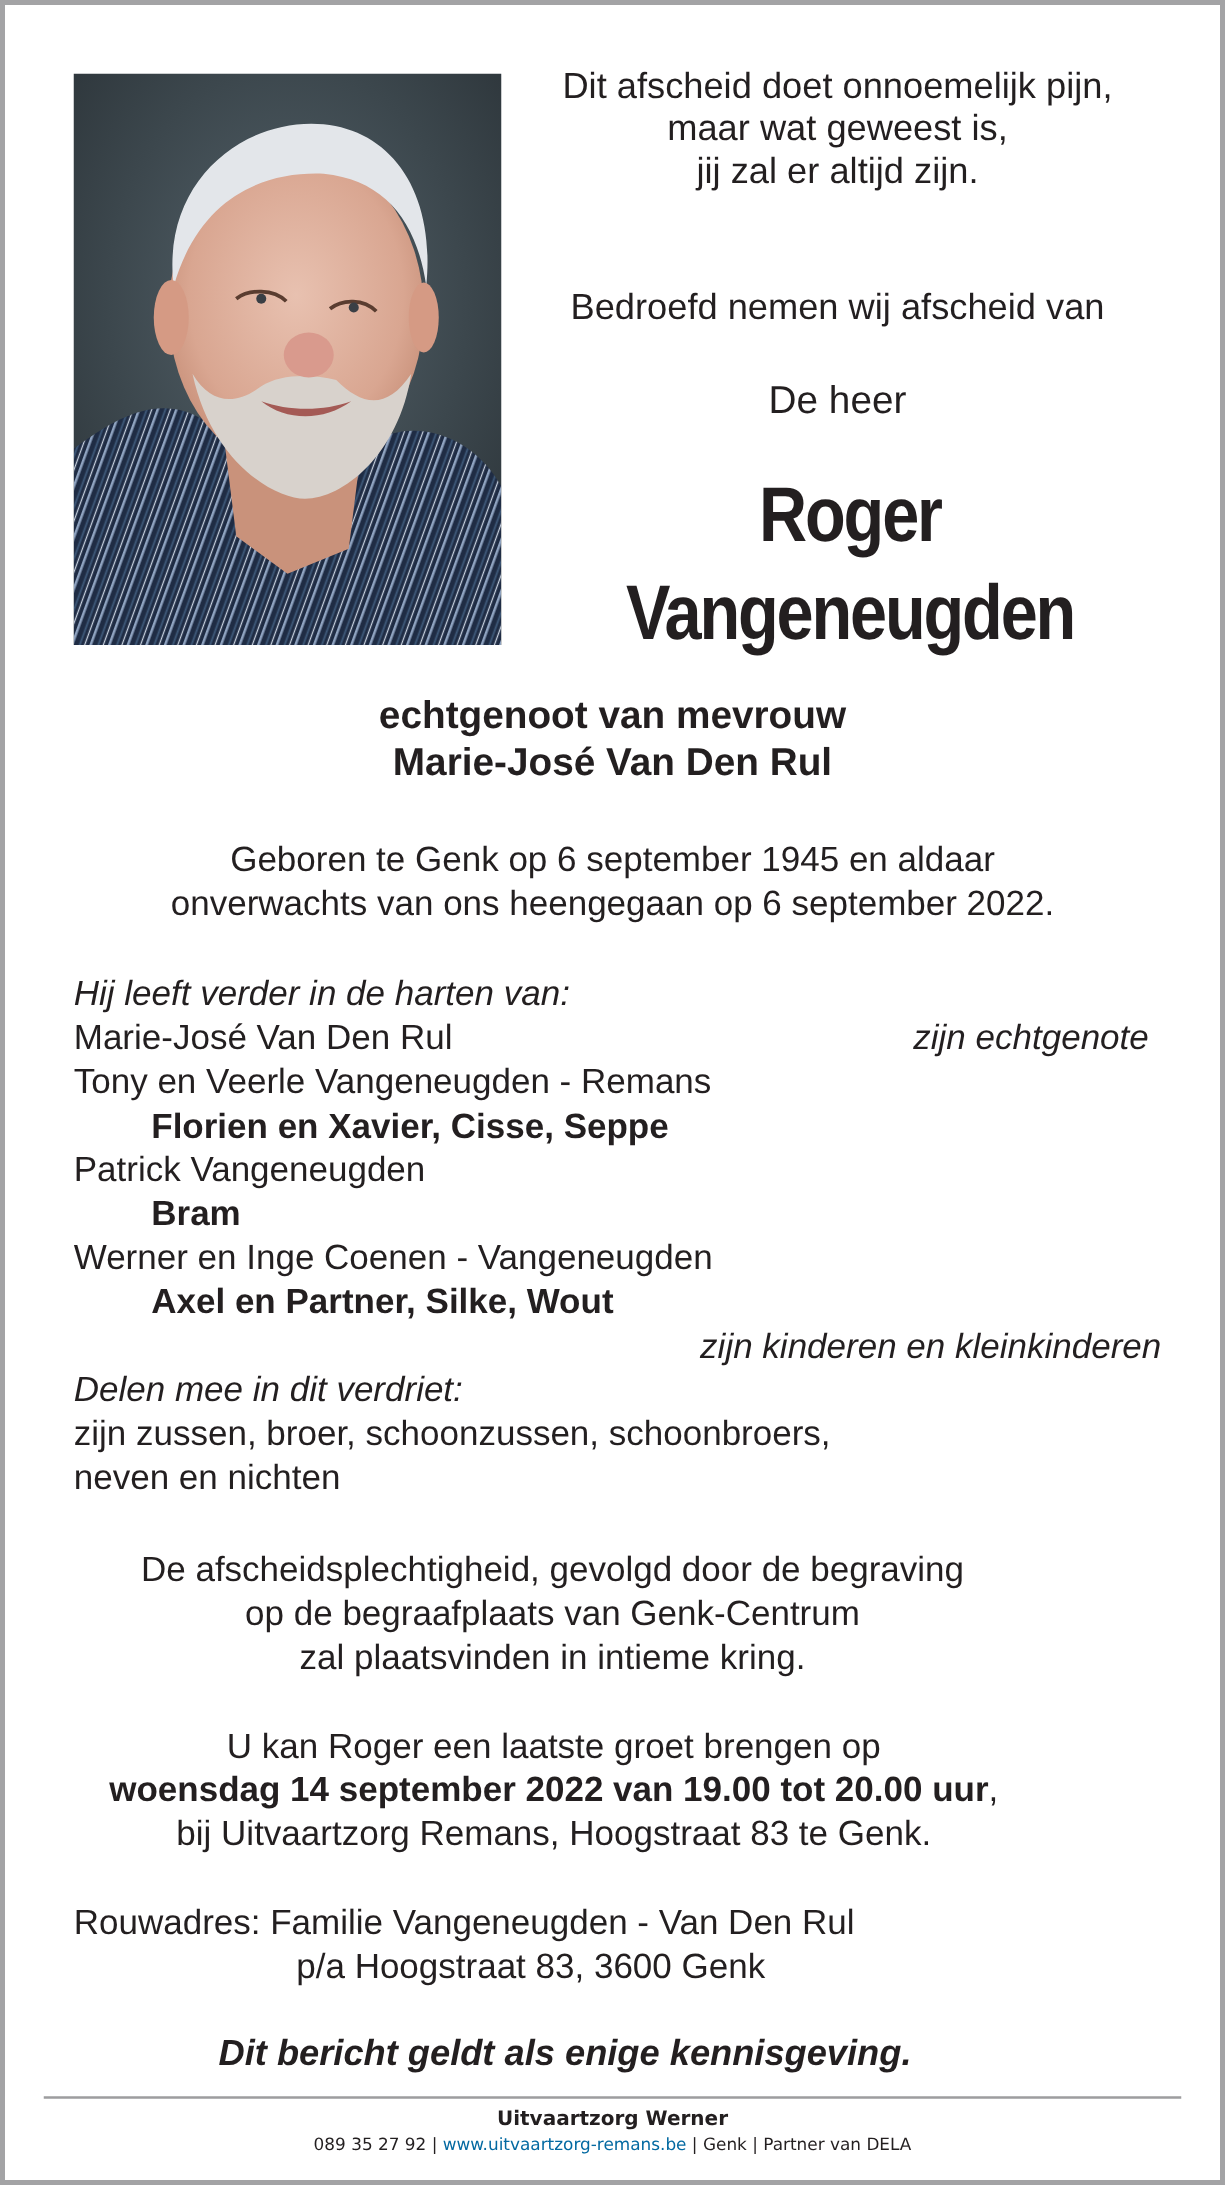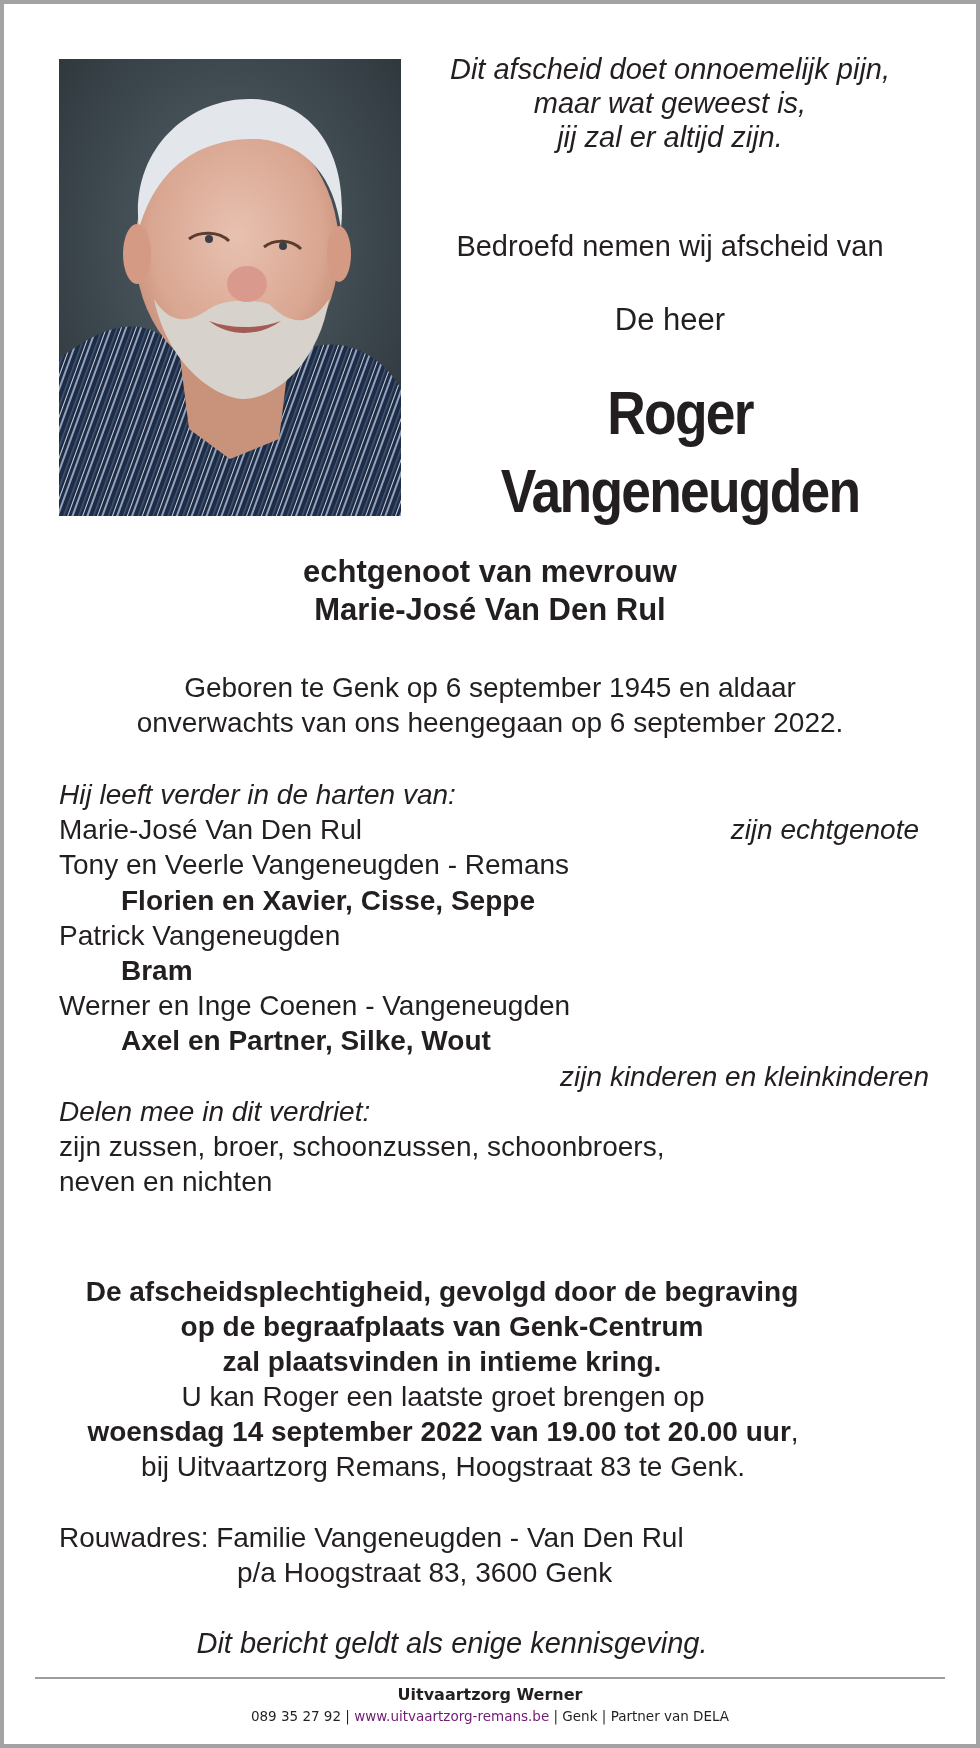--- a/index.html
+++ b/index.html
@@ -5,56 +5,56 @@
   html, body { margin: 0; padding: 0; background: #ffffff; }
   body { width: 980px; height: 1748px; position: relative; overflow: hidden;
          font-family: "Liberation Sans", sans-serif; color: #231f20; }
   .frame { position: absolute; left: 0; top: 0; width: 972px; height: 1740px;
            border: 4px solid #a3a3a5; background: #fff; }
   .photo { position: absolute; left: 59px; top: 59px; width: 342px; height: 457px;
            overflow: hidden;
            background: radial-gradient(ellipse at 50% 40%, #4b5a63 0%, #3a454b 55%, #2f383d 100%); }
   .photo svg { display: block; }
   .poem { position: absolute; left: 420px; top: 52px; width: 500px; text-align: center;
-          font-style: italic; font-size: 29px; line-height: 34px; font-weight: 300; }
+          font-size: 29px; line-height: 34px; font-weight: 300; }
   .intro { position: absolute; left: 420px; top: 229px; width: 500px; text-align: center;
            font-size: 29px; line-height: 34px; }
   .title { position: absolute; left: 420px; top: 302px; width: 500px; text-align: center;
            font-size: 31px; line-height: 36px; }
   .name { position: absolute; left: 420px; top: 374px; width: 520px; text-align: center;
           font-size: 62px; line-height: 78px; font-weight: bold; letter-spacing: -2px;
           transform: scaleX(0.86); transform-origin: center top; }
   .spouse { position: absolute; left: 0; top: 553px; width: 980px; text-align: center;
             font-size: 31px; line-height: 38px; font-weight: bold; }
   .birth { position: absolute; left: 0; top: 670px; width: 980px; text-align: center;
            font-size: 28px; line-height: 35px; }
   .family { position: absolute; left: 59px; top: 777px; width: 870px;
             font-size: 28px; line-height: 35.2px; }
   .family .row { position: relative; height: 35.2px; white-space: nowrap; }
   .family .it { font-style: italic; }
   .family .indent { padding-left: 62px; font-weight: bold; }
   .family .right { position: absolute; right: 10px; top: 0; font-style: italic; }
   .family .right2 { position: absolute; right: 0; top: 0; font-style: italic; }
-  .ceremony { position: absolute; left: 0; top: 1274px; width: 884px; text-align: center;
-              font-size: 28px; line-height: 35px; font-weight: bold; }
+  .ceremony { position: absolute; left: 0; top: 1238px; width: 884px; text-align: center;
+              font-size: 28px; line-height: 35px; }
   .visit { position: absolute; left: 0; top: 1379px; width: 886px; text-align: center;
            font-size: 28px; line-height: 35px; }
   .visit b { font-weight: bold; }
   .address { position: absolute; left: 59px; top: 1520px; width: 700px;
              font-size: 28px; line-height: 35px; }
   .address .l2 { padding-left: 178px; }
   .notice { position: absolute; left: 0; top: 1625px; width: 904px; text-align: center;
-            font-size: 29px; line-height: 36px; font-weight: normal; font-style: italic; }
+            font-size: 29px; line-height: 36px; font-weight: bold; font-style: italic; }
   .divider { position: absolute; left: 35px; top: 1677px; width: 910px; height: 2px;
              background: #9d9d9f; }
   .footer-name { position: absolute; left: 0; top: 1684px; width: 980px; text-align: center;
                  font-family: "DejaVu Sans", sans-serif; font-weight: bold; font-size: 16px; line-height: 22px; }
   .footer-info { position: absolute; left: 0; top: 1706px; width: 980px; text-align: center;
                  font-family: "DejaVu Sans", sans-serif; font-size: 13.5px; line-height: 20px; }
-  .footer-info a { color: #701a75; text-decoration: none; }
+  .footer-info a { color: #0369a1; text-decoration: none; }
 </style>
 </head>
 <body>
 
 <div class="frame"></div>
 
 <div class="photo" title="Portrait photo of Roger Vangeneugden, smiling older man with white hair and beard in a striped shirt">
   <svg width="342" height="457" viewBox="0 0 342 457">
     <defs>
       <radialGradient id="bg" cx="50%" cy="40%" r="70%">

